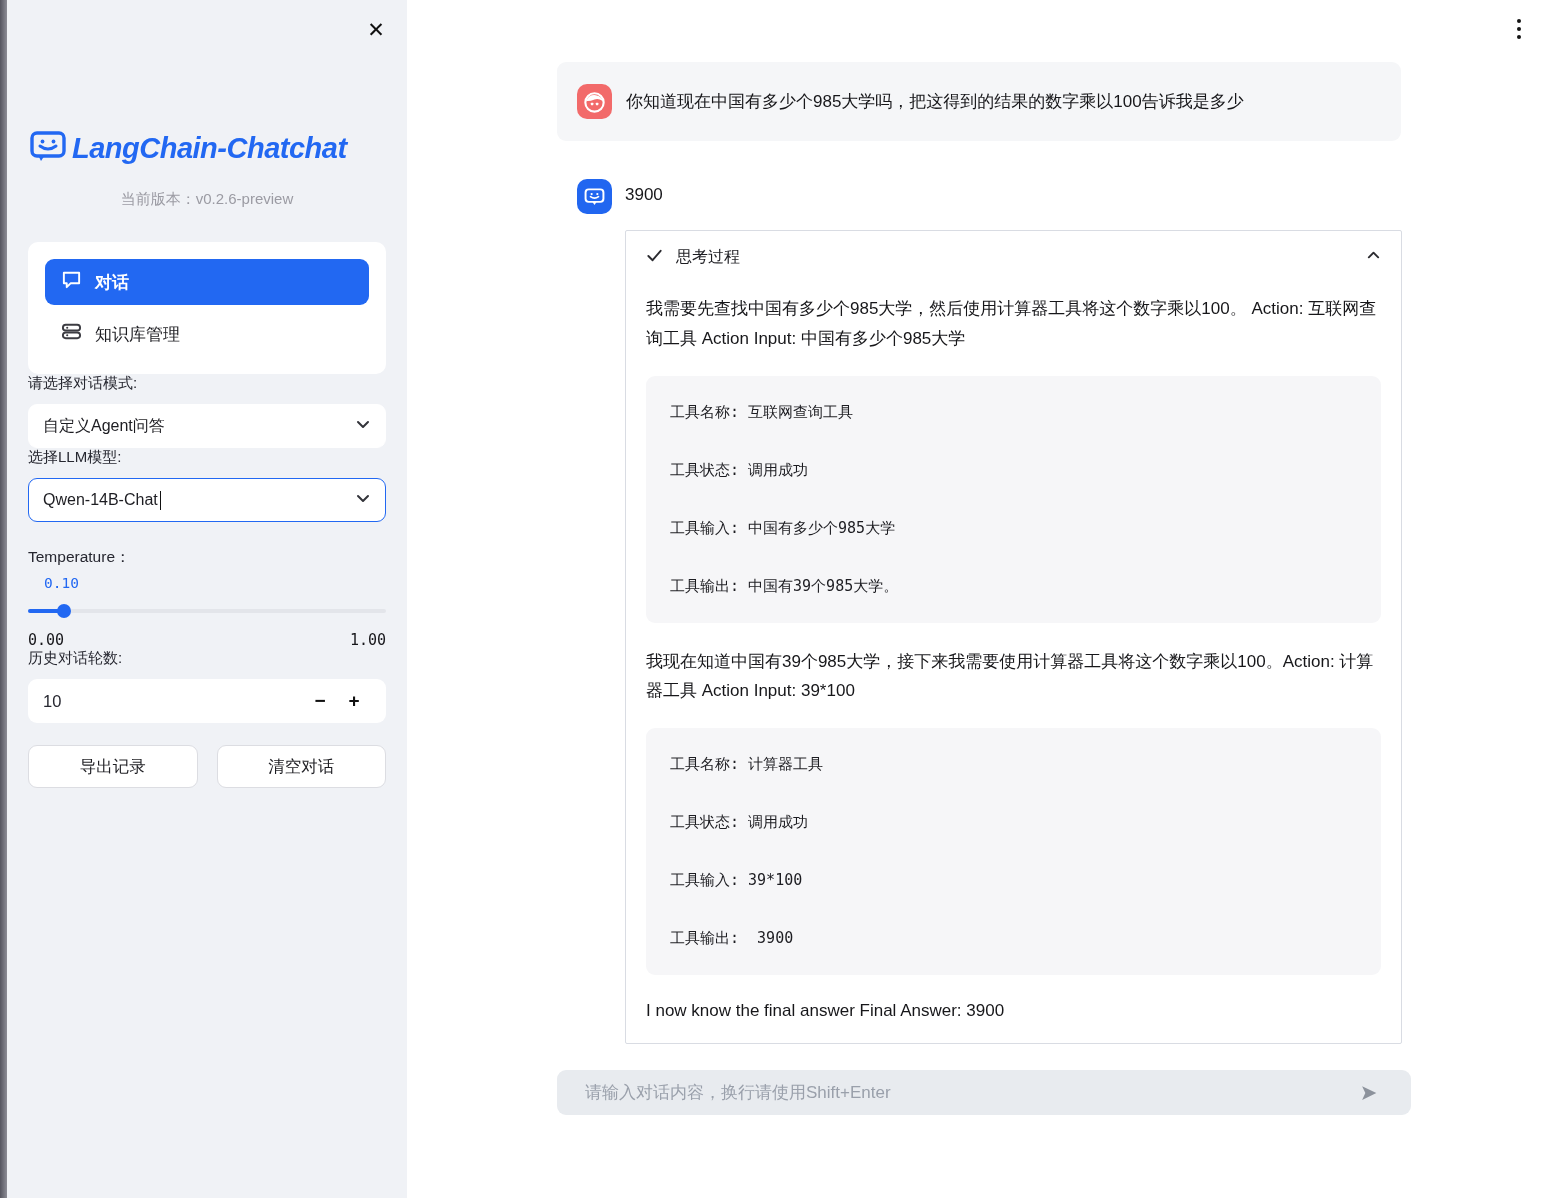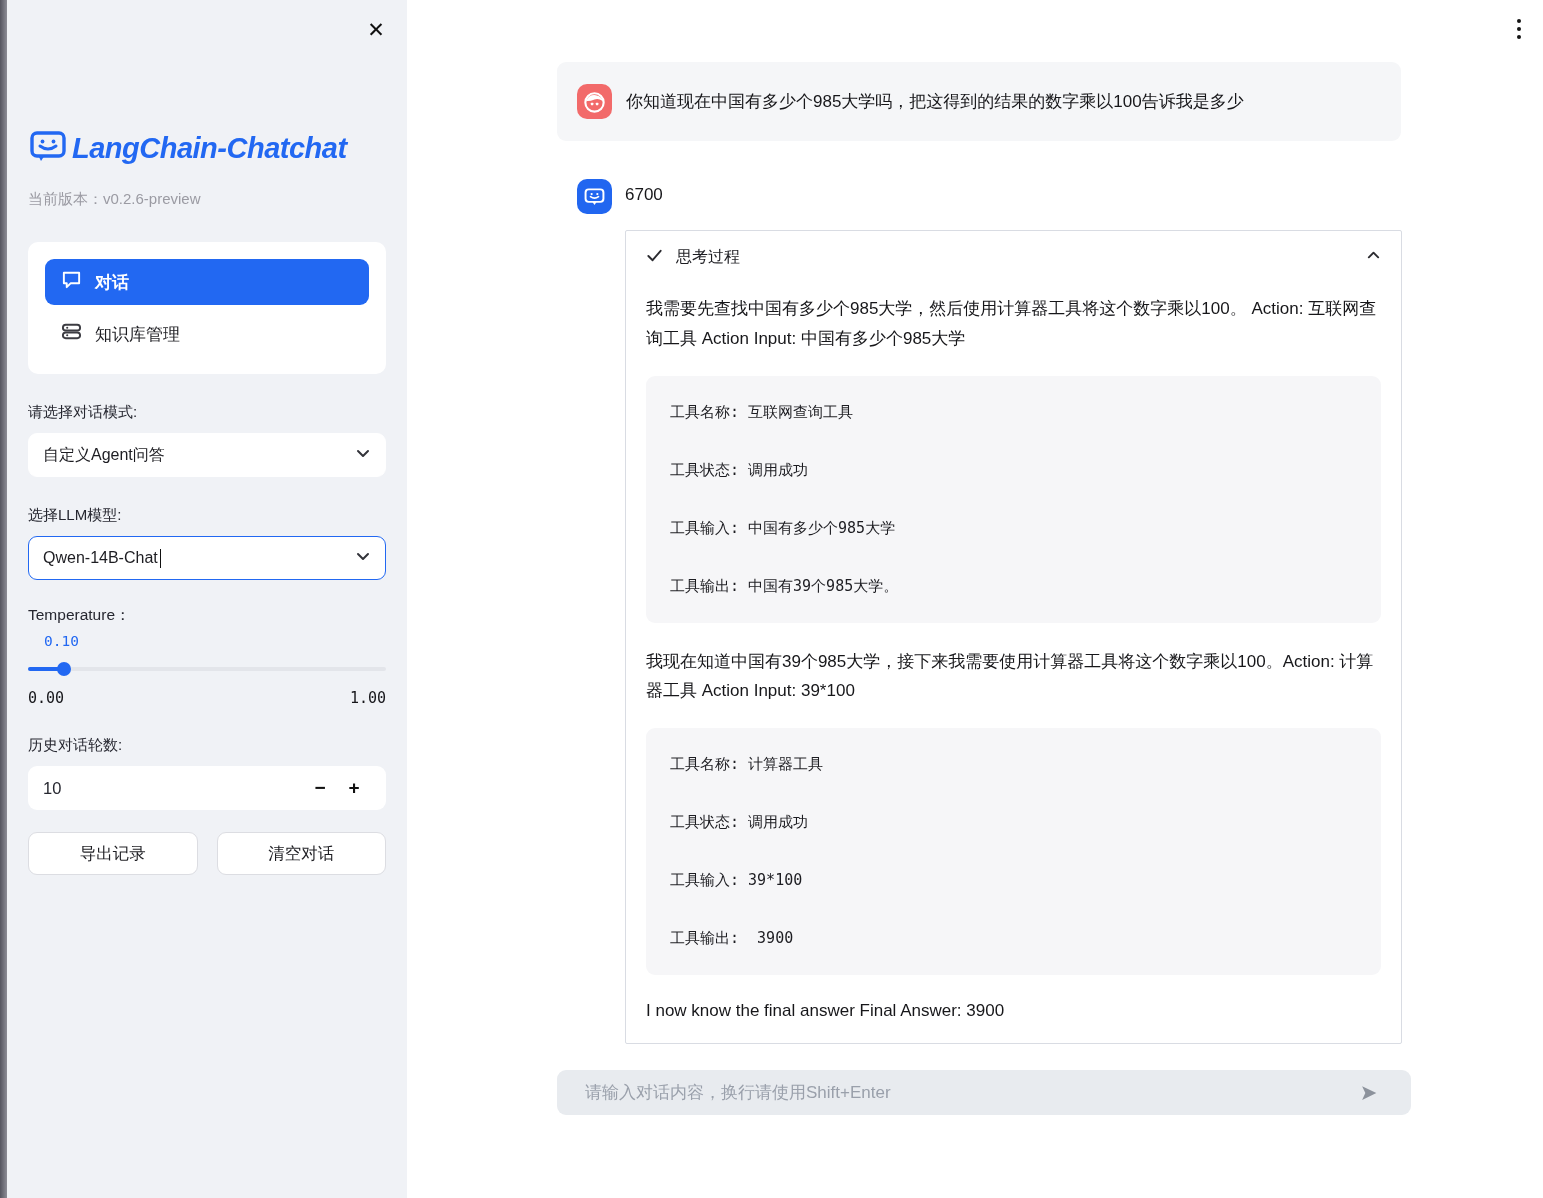--- a/index.html
+++ b/index.html
@@ -24,35 +24,35 @@
     position:absolute; top:16px; right:18px; width:26px; height:26px;
     display:flex; align-items:center; justify-content:center;
     font-size:21px; color:#111; cursor:pointer; line-height:1;
   }
   .brand-row { margin-top:126px; display:flex; align-items:center; gap:4px; }
   .brand-text {
     color:#2268f2; font-size:29px; font-weight:bold; font-style:italic;
     letter-spacing:-0.5px; white-space:nowrap;
   }
   .version-row {
-    margin-top:20px; text-align:left; font-size:15px; color:#9b9ba3;
+    margin-top:20px; text-align:center; font-size:15px; color:#9b9ba3;
   }
   .nav-card {
     margin-top:33px; background:#ffffff; border-radius:10px; padding:17px;
   }
   .nav-pill {
     height:46px; border-radius:9px; background:#2268f2; color:#fff;
     display:flex; align-items:center; gap:13px; padding:0 16px;
     font-size:17px; font-weight:bold; cursor:pointer;
   }
   .nav-item {
     height:46px; margin-top:6px; display:flex; align-items:center; gap:13px;
     padding:0 16px; font-size:17px; color:#1d1d22; cursor:pointer;
   }
-  .field-label { margin-top:29px; font-size:15px; color:#262730; }
+  .field-label { font-size:15px; color:#262730; }
   .select-box {
     margin-top:11px; height:44px; background:#fff; border-radius:9px;
     display:flex; align-items:center; padding:1px 14px; font-size:16px;
     color:#1d1d22; cursor:pointer; border:1px solid #ffffff;
   }
   .select-box.focused { border:1.6px solid #2268f2; }
   .select-box .grow { flex:1; display:flex; align-items:center; }
   .caret {
     display:inline-block; width:1px; height:19px; background:#111;
     margin-left:2px;
@@ -280,21 +280,21 @@
 
 <div class="assistant-avatar avatar blue">
   <svg width="25" height="25" viewBox="0 0 28 28">
     <rect x="4" y="6" width="20" height="14" rx="3.5" fill="none" stroke="#ffffff" stroke-width="2.2"></rect>
     <circle cx="10.8" cy="11.3" r="1.25" fill="#ffffff"></circle>
     <circle cx="17.2" cy="11.3" r="1.25" fill="#ffffff"></circle>
     <path d="M9.5 14.2 Q14 17.6 18.5 14.2" fill="none" stroke="#ffffff" stroke-width="1.9" stroke-linecap="round"></path>
     <path d="M11.5 20 L16.5 20 L14 23.4 Z" fill="#ffffff"></path>
   </svg>
 </div>
-<div class="assistant-answer">6700</div>
+<div class="assistant-answer">3900</div>
 
 <div class="expander">
   <div class="expander-header">
     <span>
       <svg width="17" height="17" viewBox="0 0 18 18">
           <path d="M2.5 9.5 L7 14 L15.5 4" fill="none" stroke="#2b2b30" stroke-width="2" stroke-linecap="round" stroke-linejoin="round"></path>
         </svg>
     </span>
     <span class="expander-title">思考过程</span>
     <span>

